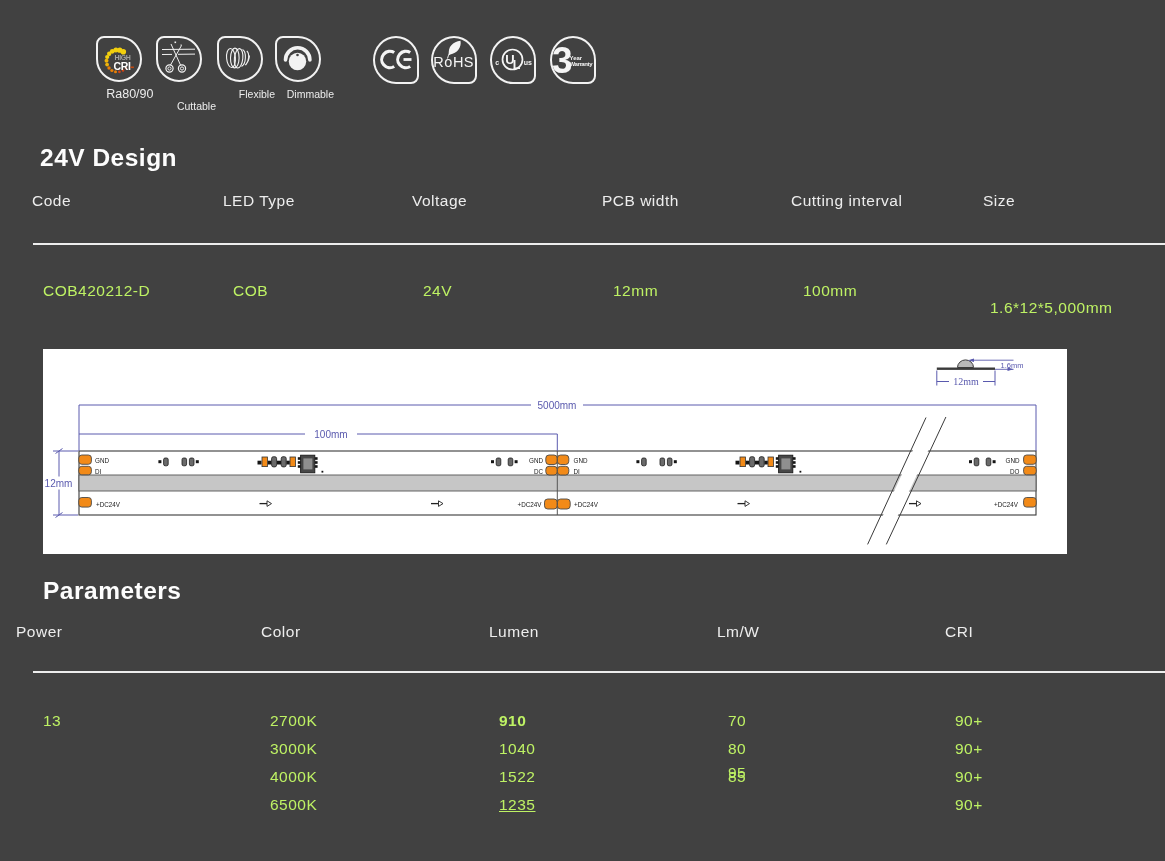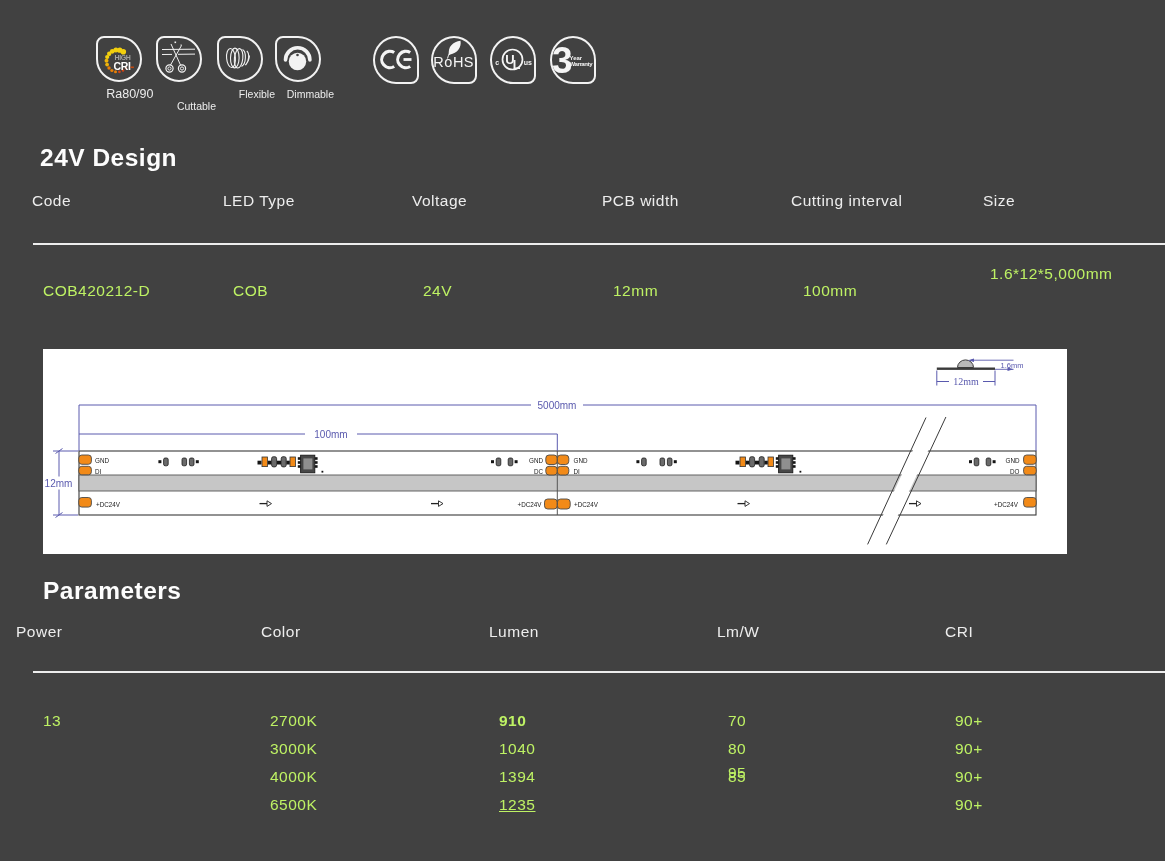--- a/index.html
+++ b/index.html
@@ -118,21 +118,21 @@
 <div class="th" style="left:412px; top:192px;">Voltage</div>
 <div class="th" style="left:602px; top:192px;">PCB width</div>
 <div class="th" style="left:791px; top:192px;">Cutting interval</div>
 <div class="th" style="left:983px; top:192px;">Size</div>
 <div class="hr" style="left:33px; top:243px; width:1132px;"></div>
 <div class="td" style="left:43px; top:281.5px;">COB420212-D</div>
 <div class="td" style="left:233px; top:281.5px;">COB</div>
 <div class="td" style="left:423px; top:281.5px;">24V</div>
 <div class="td" style="left:613px; top:281.5px;">12mm</div>
 <div class="td" style="left:803px; top:281.5px;">100mm</div>
-<div class="td" style="left:990px; top:265px;">1.6*12*5,000mm</div>
+<div class="td" style="left:990px; top:299px;">1.6*12*5,000mm</div>
 
 <div class="abs" style="left:43px; top:349px; width:1024px; height:205px; background:#ffffff;">
 <svg width="1024" height="205" viewBox="0 0 1024 205">
 <rect x="893.8" y="18.5" width="58.2" height="2.4" fill="#3a3a3a"></rect>
 <path d="M 914.5,18.5 A 8,7.6 0 0 1 930.5,18.5 Z" fill="#b8b8b8" stroke="#3a3a3a" stroke-width="1"></path>
 <path d="M 893.8,21.5 V 36.5 M 952,21.5 V 36.5 M 893.8,32.5 H 906 M 940,32.5 H 952" stroke="#5a5aae" stroke-width="1" fill="none"></path>
 <text x="923" y="36.3" font-size="10" fill="#5a5aae" text-anchor="middle" font-family="Liberation Serif,serif">12mm</text>
 <path d="M 928,11.2 H 970.5 M 952,20.3 H 970.5" stroke="#5a5aae" stroke-width="0.9" fill="none"></path>
 <path d="M 925,11.2 l 6,-1.8 v 3.6 Z" fill="#5a5aae"></path>
 <path d="M 970.5,20.3 l -6,-1.8 v 3.6 Z" fill="#5a5aae"></path>
@@ -247,19 +247,19 @@
 <div class="td" style="left:43px; top:712px;">13</div>
 <div class="td" style="left:270px; top:712px;">2700K</div>
 <div class="td" style="left:499px; top:712px;font-weight:bold;">910</div>
 <div class="td" style="left:728px; top:712px;">70</div>
 <div class="td" style="left:955px; top:712px;">90+</div>
 <div class="td" style="left:270px; top:740px;">3000K</div>
 <div class="td" style="left:499px; top:740px;">1040</div>
 <div class="td" style="left:728px; top:740px;">80</div>
 <div class="td" style="left:955px; top:740px;">90+</div>
 <div class="td" style="left:270px; top:768px;">4000K</div>
-<div class="td" style="left:499px; top:768px;">1394</div>
+<div class="td" style="left:499px; top:768px;">1522</div>
 <div class="td" style="left:728px; top:768px;">85</div>
 <div class="td" style="left:955px; top:768px;">90+</div>
 <div class="td" style="left:270px; top:796px;">6500K</div>
 <div class="td" style="left:499px; top:796px;text-decoration:underline;">1235</div>
 <div class="td" style="left:728px; top:764px;">95</div>
 <div class="td" style="left:955px; top:796px;">90+</div>
 
 </body></html>

